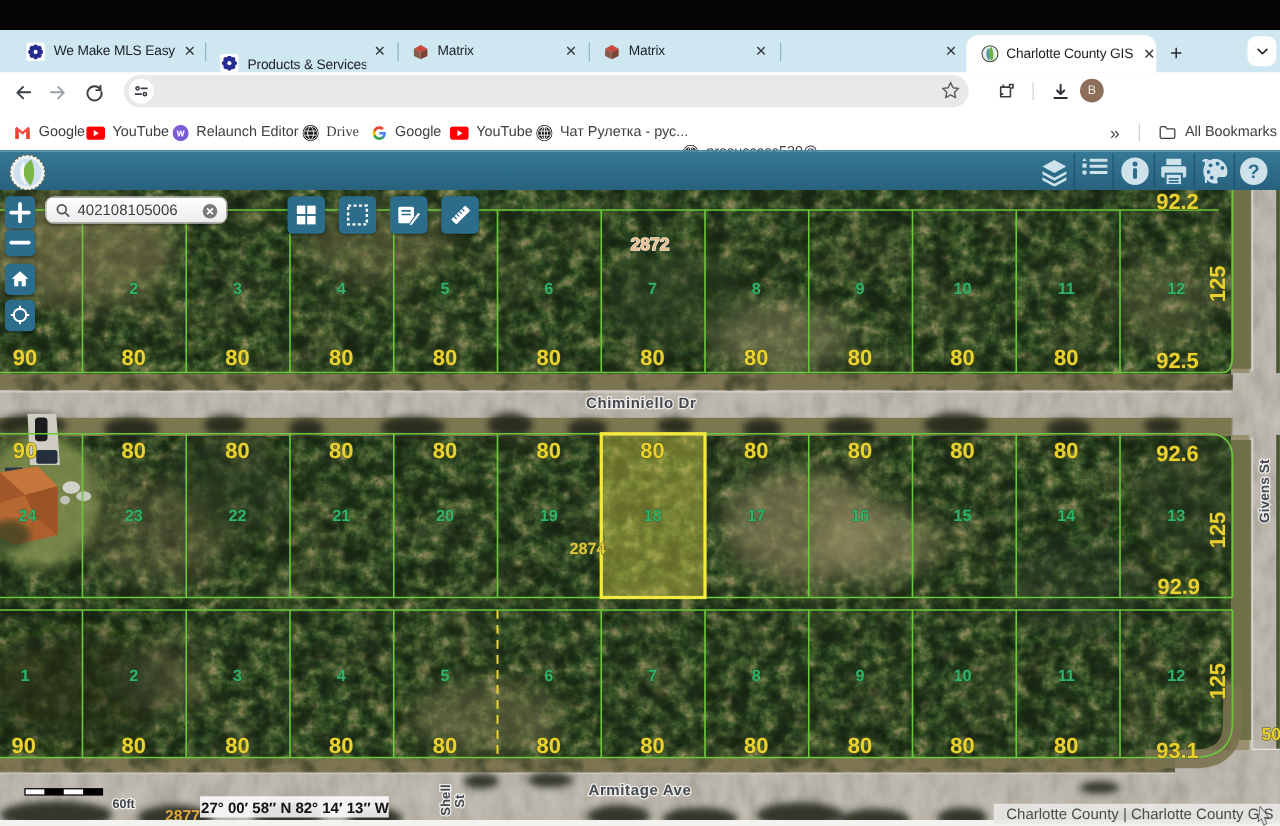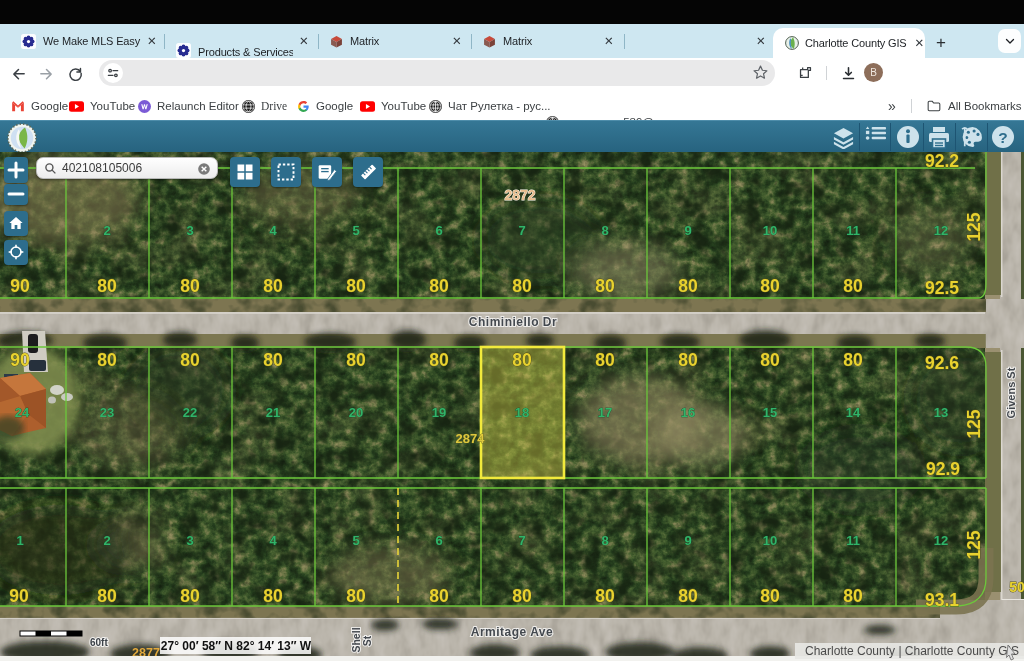--- a/index.html
+++ b/index.html
@@ -15,21 +15,21 @@
   #urlrow{left:0;top:58px;width:1024px;height:34px;background:#fff;}
   #urlpill{position:absolute;left:99px;top:2px;width:676px;height:26px;background:#e9e9ea;border-radius:13px;}
   #relaunch{position:absolute;left:893px;top:3px;width:124px;height:27px;background:#cbe5f0;border-radius:14px;font-size:11.5px;letter-spacing:-0.2px;color:#1a1c1e;display:flex;align-items:center;justify-content:center;white-space:nowrap;}
   #bmbar{left:0;top:92px;width:1024px;height:28px;background:#fff;}
   .bm{position:absolute;top:0;height:28px;display:flex;align-items:center;font-size:11.5px;color:#3c4043;}
   
   #gisheader{left:0;top:120px;width:1024px;height:32px;background:linear-gradient(#357795,#27637f);border-top:1px solid #4e8daa;box-sizing:border-box;}
   .hsep{position:absolute;top:2px;width:1px;height:28px;background:#1d5472;}
   
   .tealbtn{position:absolute;background:#2d6d8c;border-radius:4px;box-shadow:0 1px 2px rgba(0,0,0,0.4);}
-  #searchbox{position:absolute;left:36px;top:157px;width:182px;height:22px;background:linear-gradient(#ffffff,#ececec);border:1px solid #b8b8b8;border-radius:7px;box-sizing:border-box;display:flex;align-items:center;box-shadow:0 1px 2px rgba(0,0,0,0.35);}
+  #searchbox{position:absolute;left:36px;top:157px;width:146px;height:22px;background:linear-gradient(#ffffff,#ececec);border:1px solid #b8b8b8;border-radius:7px;box-sizing:border-box;display:flex;align-items:center;box-shadow:0 1px 2px rgba(0,0,0,0.35);}
   #searchtext{font-size:12px;color:#3c3c3c;margin-left:5px;}
 </style>
 </head>
 <body>
 
 <div class="abs" id="topblack"></div>
 
 <div class="abs" id="tabbar">
 
   <div class="tab" style="left:21px;">

